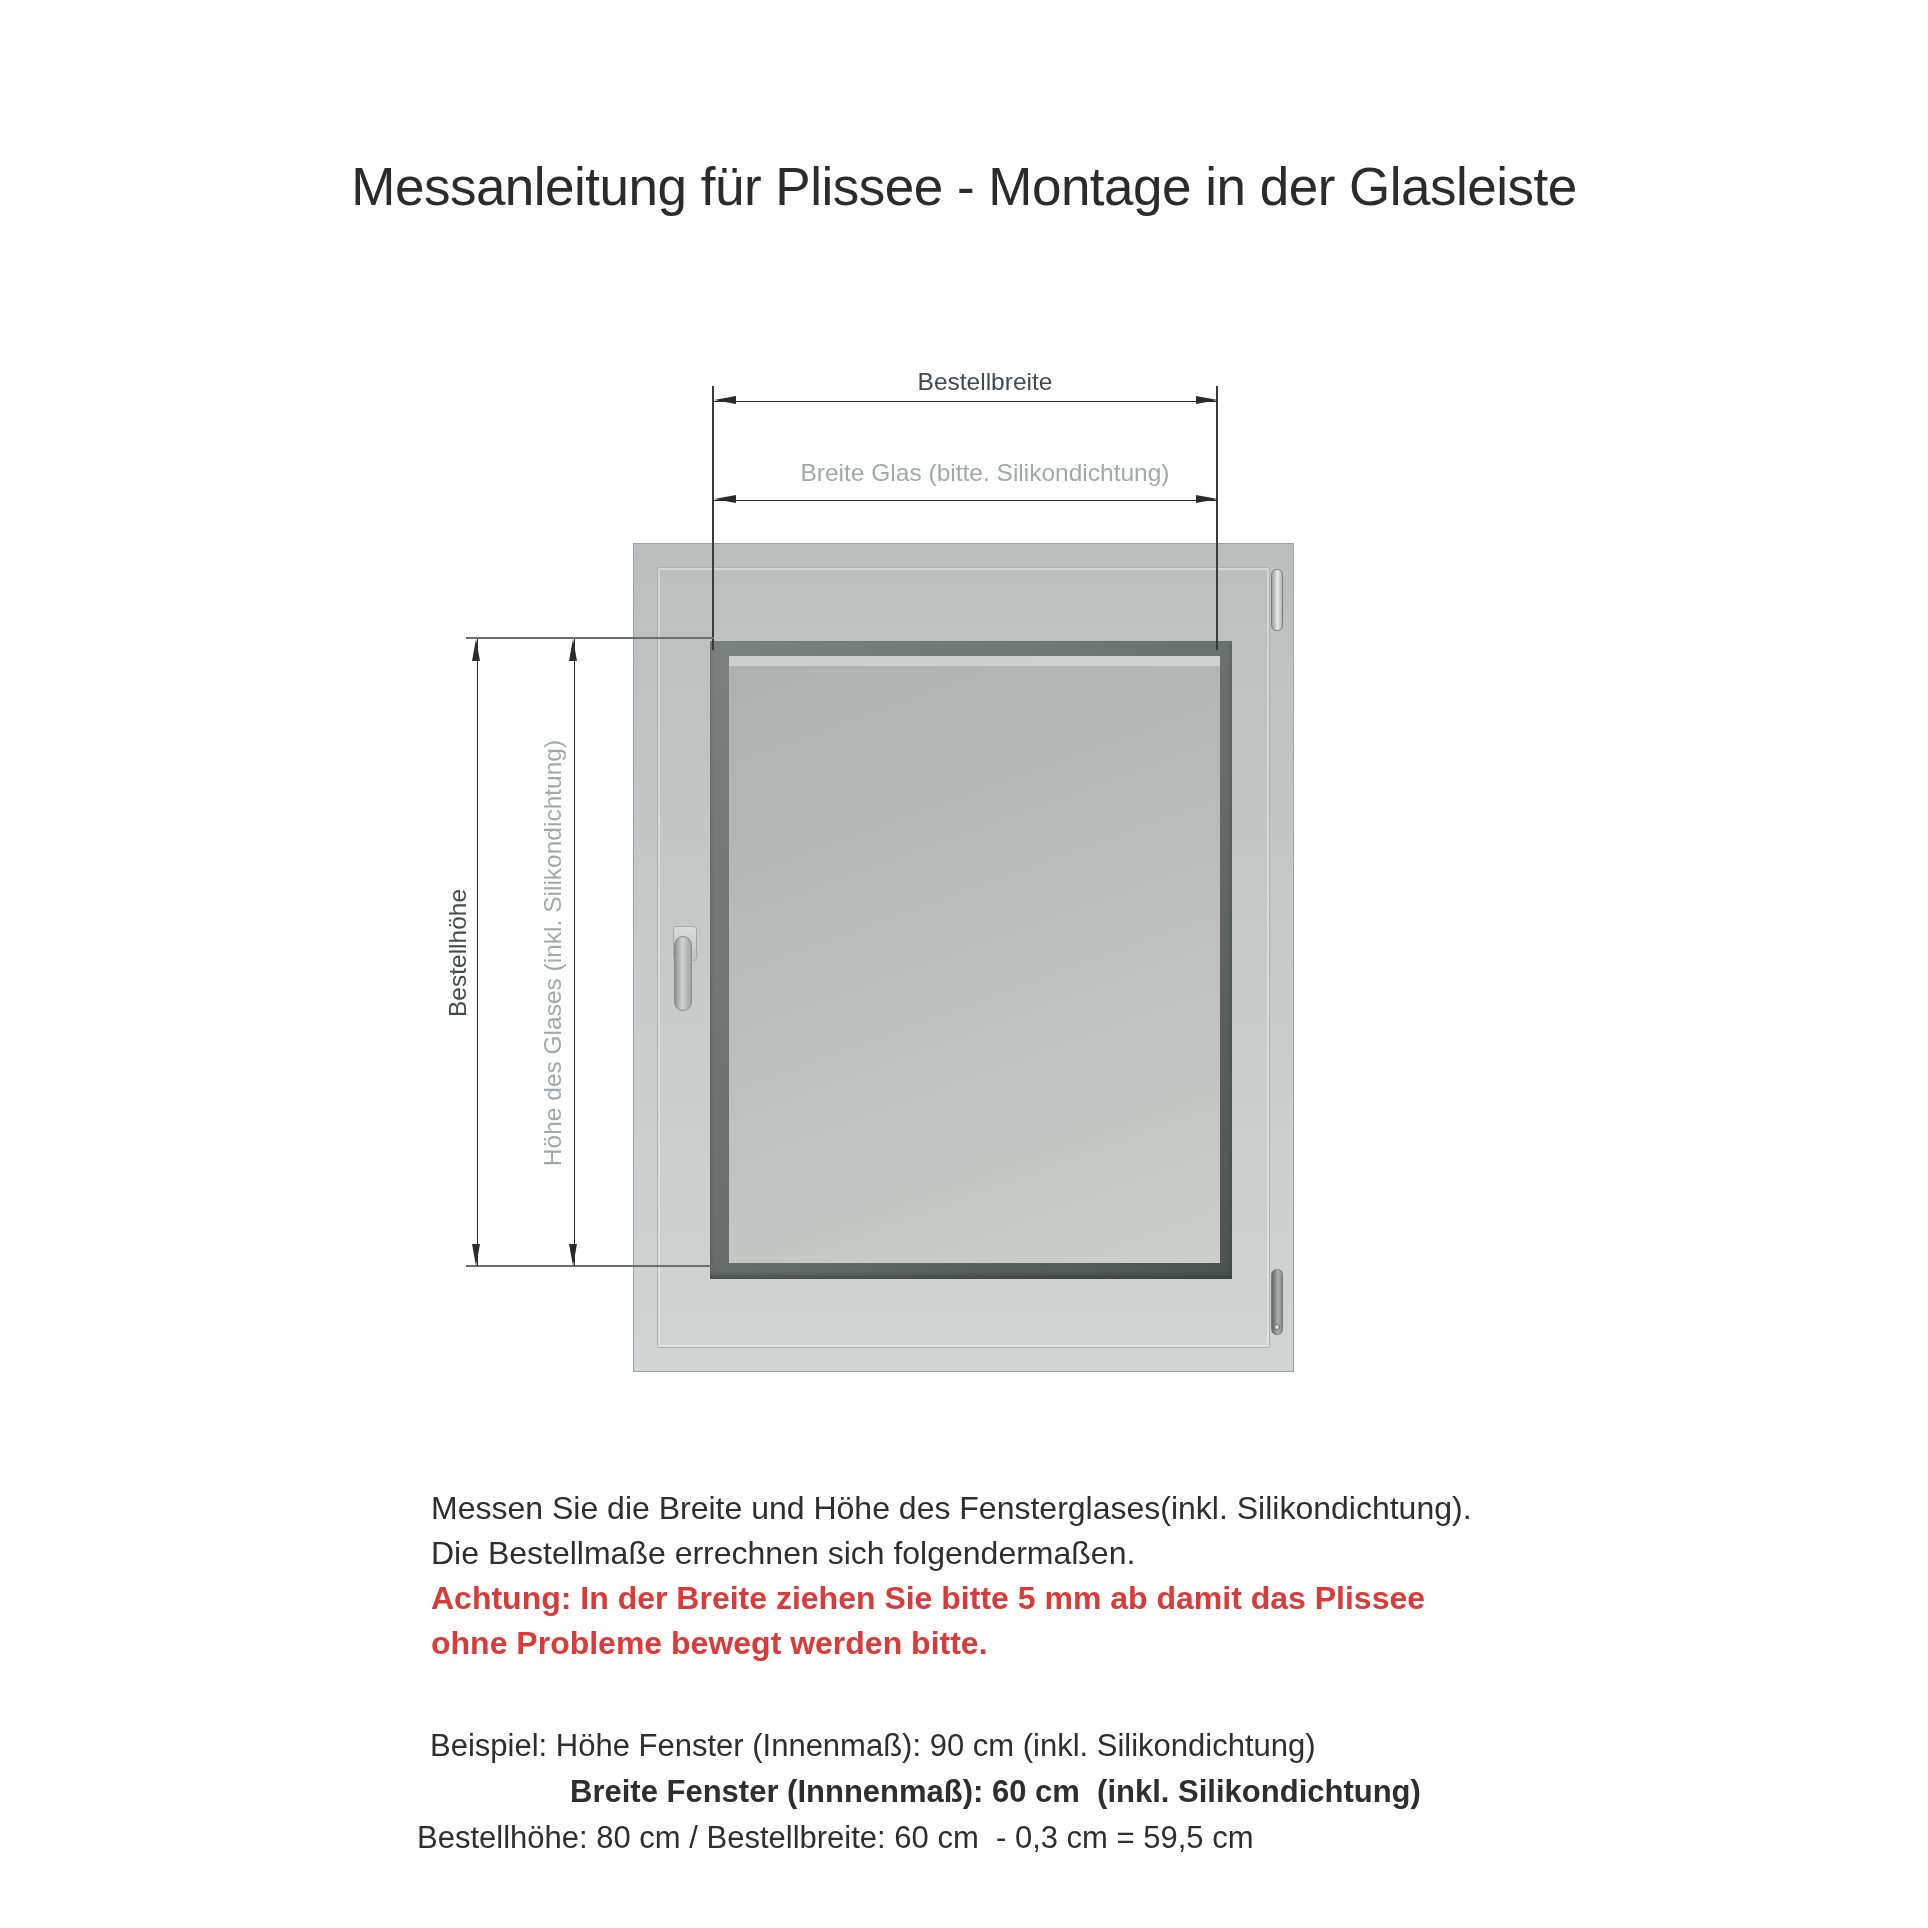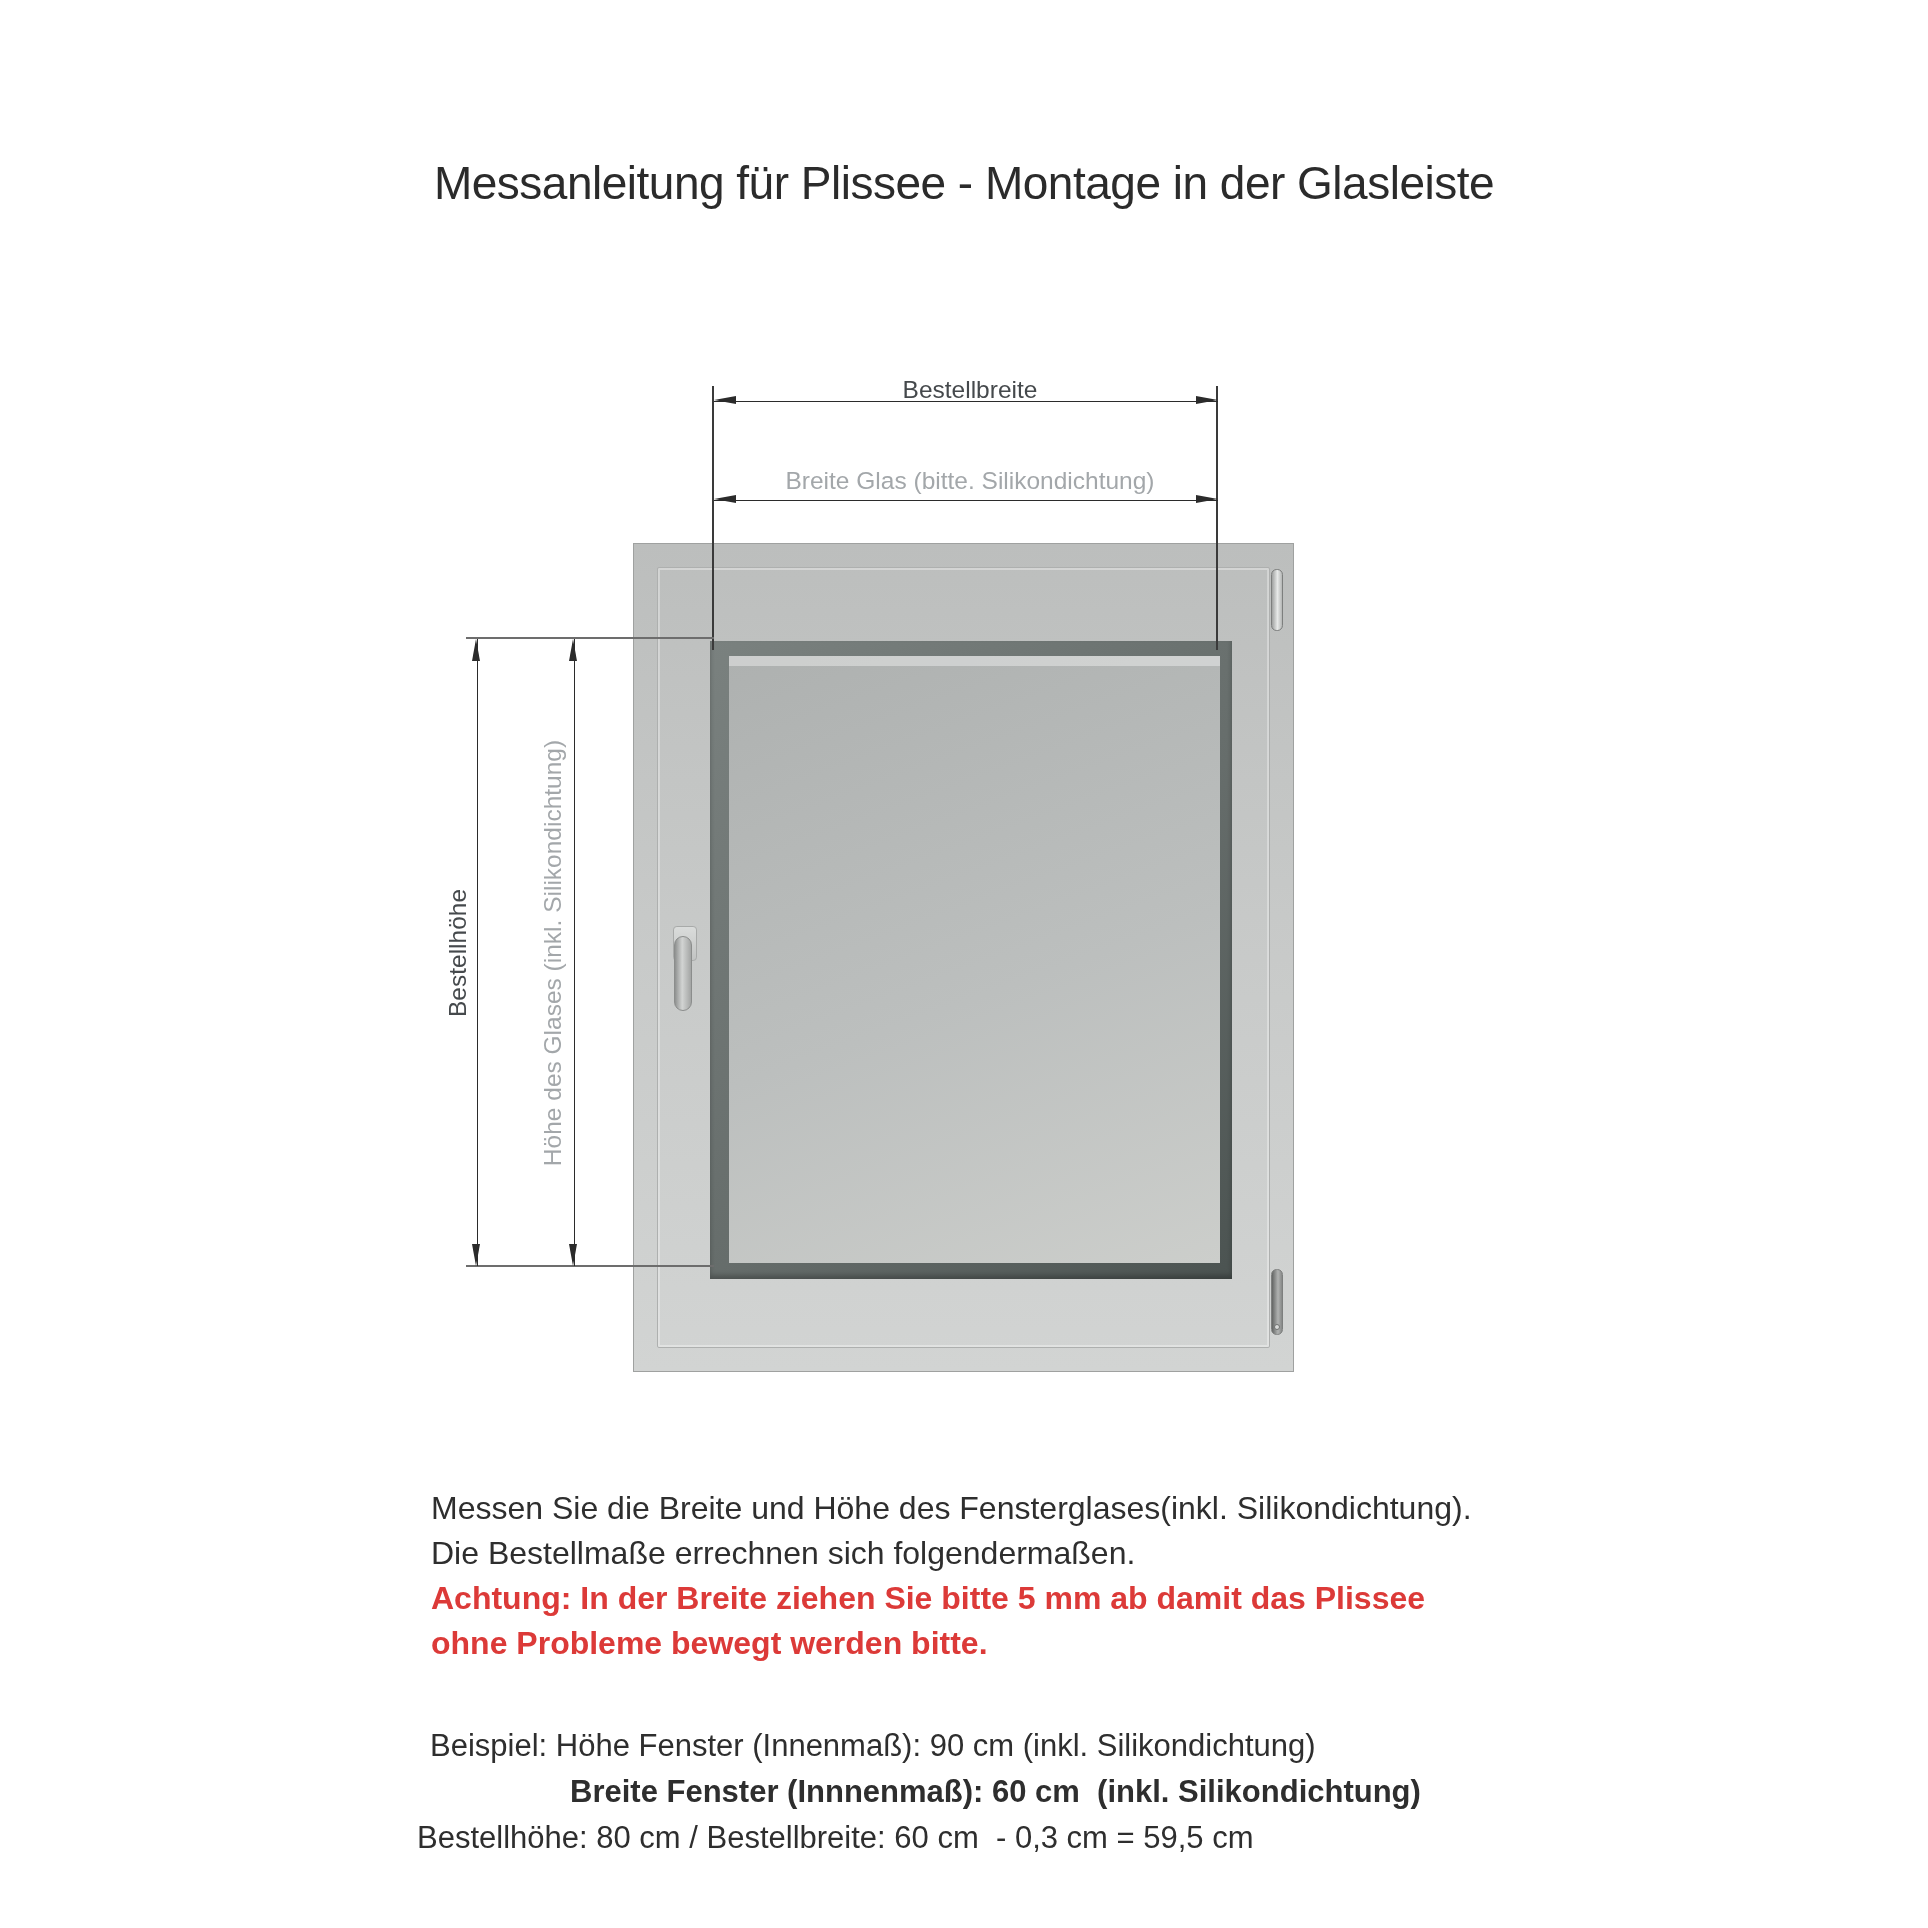--- a/index.html
+++ b/index.html
@@ -12,21 +12,21 @@
   }
   html,body{margin:0;padding:0;background:#ffffff;}
   #canvas{
     position:relative;width:1928px;height:1928px;background:#ffffff;overflow:hidden;
     font-family:"Liberation Sans",sans-serif;color:var(--body-text);
   }
 
   
   .page-title{
     position:absolute;left:0;top:156px;width:1928px;text-align:center;
-    font-size:46px;letter-spacing:-0.5px;color:#2b2b2b;
+    font-size:53px;letter-spacing:-0.5px;color:#2b2b2b;
   }
 
   
   .win{
     position:absolute;left:633px;top:543px;width:661px;height:829px;
     background:linear-gradient(180deg,#bcbebd 0%,#c7c9c8 45%,#d2d4d3 100%);
     border:0.9px solid #9fa1a0;box-sizing:border-box;
   }
   .win-inner-line{
     position:absolute;left:22.6px;top:22.6px;right:22.6px;bottom:22.6px;
@@ -86,22 +86,22 @@
     content:"";position:absolute;left:-5.6px;width:0;height:0;
     border-left:4.7px solid transparent;border-right:4.7px solid transparent;
   }
   .dim-v::before{top:0;border-bottom:22.6px solid var(--dim-line);}
   .dim-v::after{bottom:0;border-top:22.6px solid var(--dim-line);}
 
   .ext-line{position:absolute;width:1.9px;background:#3a3a3a;z-index:4;}
   .tick-line{position:absolute;height:1.9px;background:var(--tick-line);z-index:4;}
 
   .dim-label-h{
-    position:absolute;left:718px;width:504px;text-align:center;
-    font-size:24.5px;white-space:nowrap;z-index:6;margin-top:8px;
+    position:absolute;left:733px;width:504px;text-align:center;
+    font-size:24.5px;white-space:nowrap;z-index:6;
   }
   .dim-label-v{
     position:absolute;transform:translate(-50%,-50%) rotate(-90deg);
     font-size:24.5px;white-space:nowrap;z-index:6;
   }
   .lbl-dark{color:var(--dim-label-dark);}
   .lbl-light{color:var(--dim-label-light);}
 
   
   .instructions{

